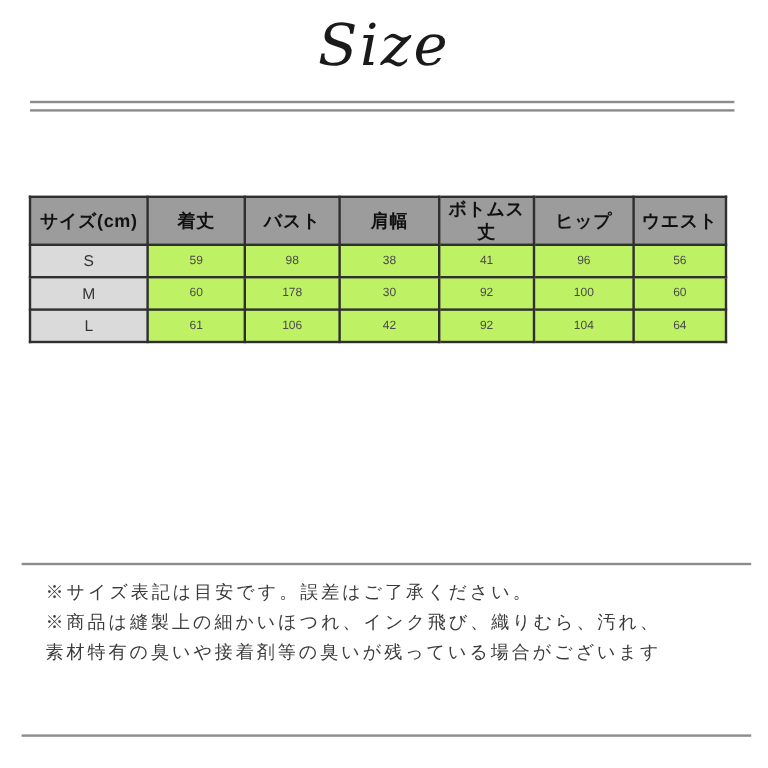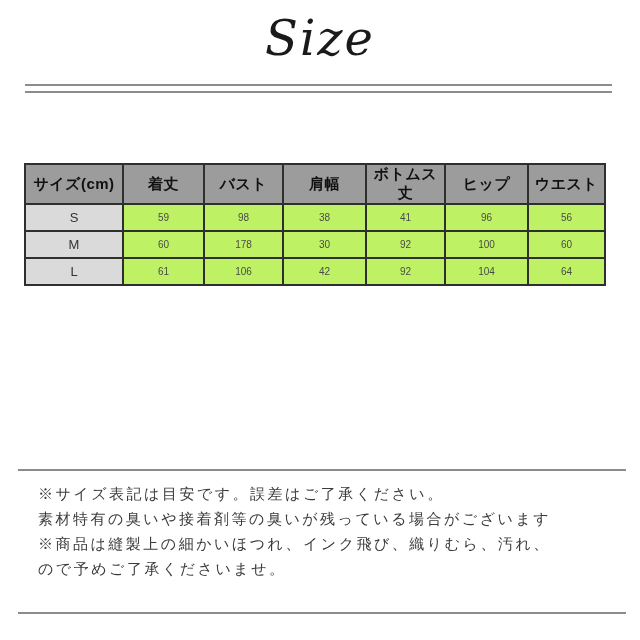--- a/index.html
+++ b/index.html
@@ -163,20 +163,19 @@
         <td>104</td>
         <td>64</td>
       </tr>
     </tbody>
   </table>
 
   <div class="rule-top"></div>
 
   <div class="notes">
     <div>※サイズ表記は目安です。誤差はご了承ください。</div>
+    <div>※商品は縫製上の細かいほつれ、インク飛び、織りむら、汚れ、</div>
     <div>素材特有の臭いや接着剤等の臭いが残っている場合がございます</div>
-    <div>※商品は縫製上の細かいほつれ、インク飛び、織りむら、汚れ、</div>
-    <div>ので予めご了承くださいませ。</div>
   </div>
 
   <div class="rule-bottom"></div>
 
 </div>
 
 </body></html>

